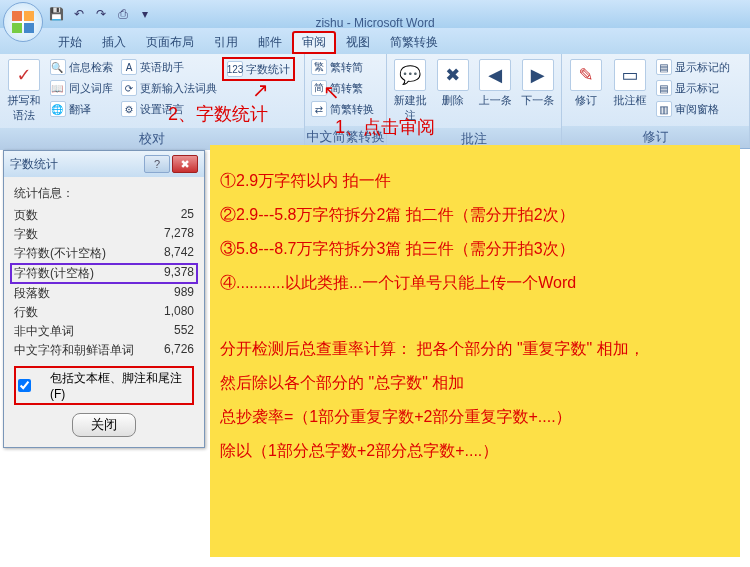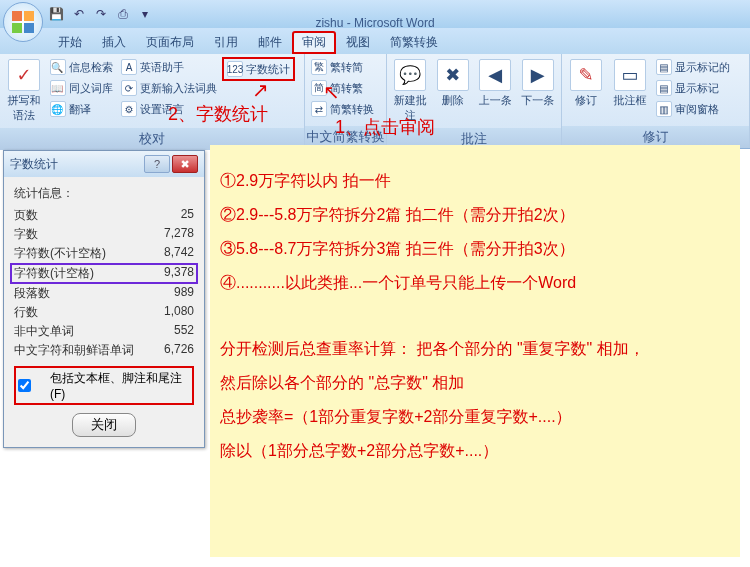--- a/index.html
+++ b/index.html
@@ -46,21 +46,21 @@
 .dialog-body { padding:8px 10px 10px; }
 .stat-label { color:#333; margin-bottom:4px; }
 .stat-row { display:flex; justify-content:space-between; padding:1px 0; color:#333; }
 .stat-row.hl { border:2px solid #6d28d9; margin:0 -4px; padding:0 2px; }
 .checkbox-row { display:flex; align-items:center; gap:19px; margin-top:6px; border:2px solid #d00; padding:2px; }
 .checkbox-row input { width:13px; height:13px; }
 .dlg-footer { text-align:center; margin-top:8px; }
 .dlg-footer button { padding:2px 18px; background:linear-gradient(#fdfdfd,#e0e0e0); border:1px solid #888; border-radius:8px; cursor:pointer; }
 
 
-.doc-area { position:absolute; left:210px; top:145px; right:10px; bottom:10px; background:#fef9c3; padding:20px 10px; line-height:2; font-size:16px; color:#d00; }
+.doc-area { position:absolute; left:210px; top:145px; right:10px; bottom:10px; background:#fde047; padding:20px 10px; line-height:2; font-size:16px; color:#d00; }
 .doc-area p { margin-bottom:2px; }
 </style>
 </head>
 <body>
 
 <div class="title-bar">
   <div class="office-btn">
     <div class="office-logo">
       <div style="background:#e74"></div>
         <div style="background:#fa4"></div>

